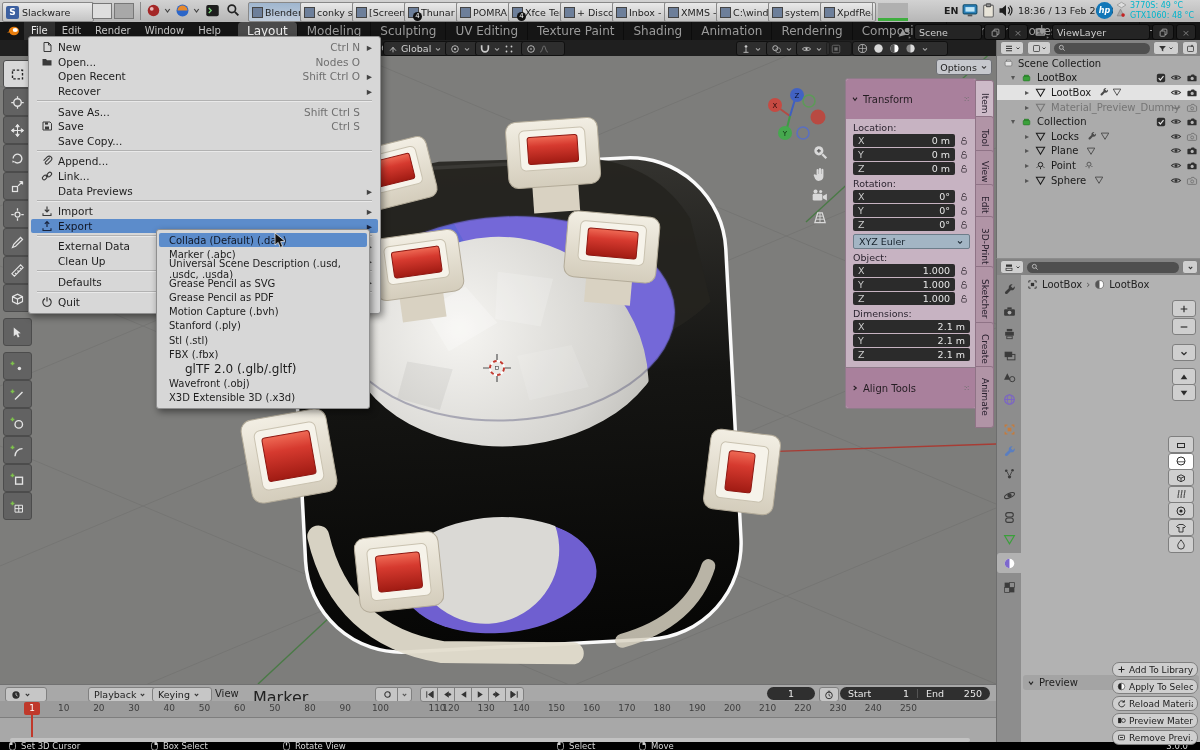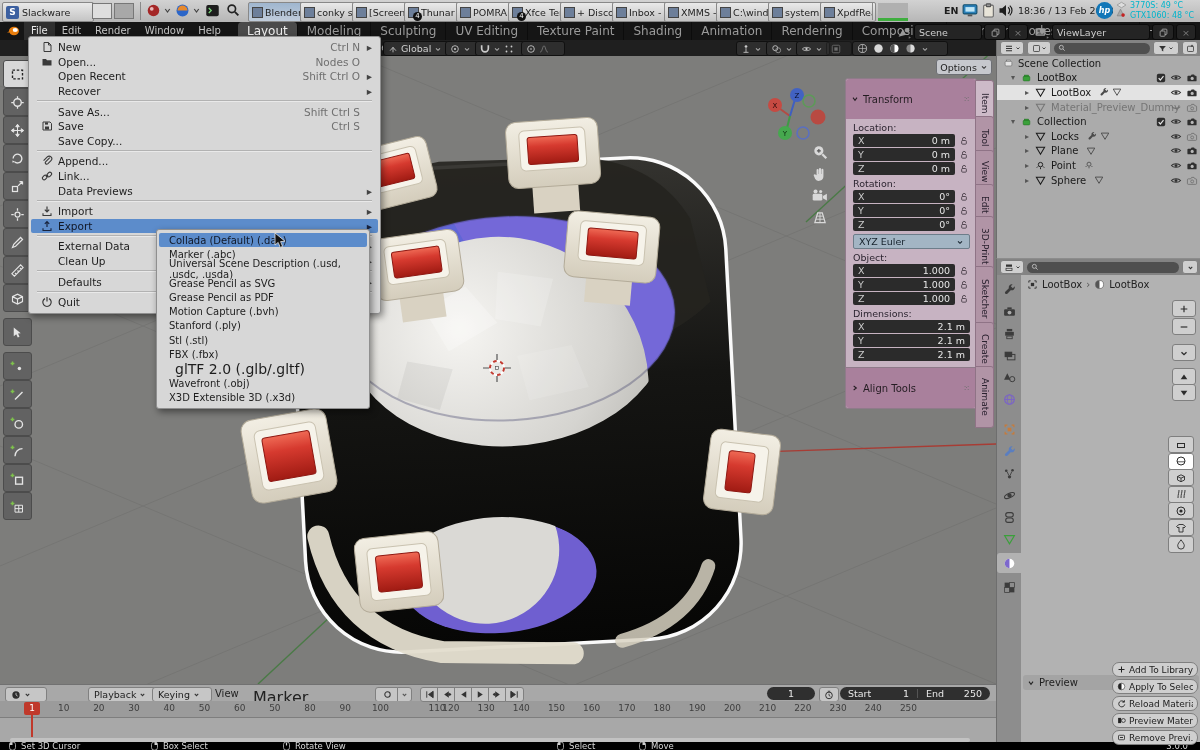--- a/index.html
+++ b/index.html
@@ -1629,21 +1629,21 @@
       <div class="mrow" style="height:14.3px">
         <span class="mlabel" style="margin-left:2px;font-size:10px">Stanford (.ply)</span>
       </div>
       <div class="mrow" style="height:14.3px">
         <span class="mlabel" style="margin-left:2px;font-size:10px">Stl (.stl)</span>
       </div>
       <div class="mrow" style="height:14.3px">
         <span class="mlabel" style="margin-left:2px;font-size:10px">FBX (.fbx)</span>
       </div>
       <div class="mrow" style="height:14.3px">
-        <span class="mlabel" style="margin-left:8px;font-size:14px">glTF 2.0 (.glb/.gltf)</span>
+        <span class="mlabel" style="margin-left:18px;font-size:12px">glTF 2.0 (.glb/.gltf)</span>
       </div>
       <div class="mrow" style="height:14.3px">
         <span class="mlabel" style="margin-left:2px;font-size:10px">Wavefront (.obj)</span>
       </div>
       <div class="mrow" style="height:14.3px">
         <span class="mlabel" style="margin-left:2px;font-size:10px">X3D Extensible 3D (.x3d)</span>
       </div>
     </div>
 
   <span class="abs" style="left:274px;top:232px;z-index:60">

